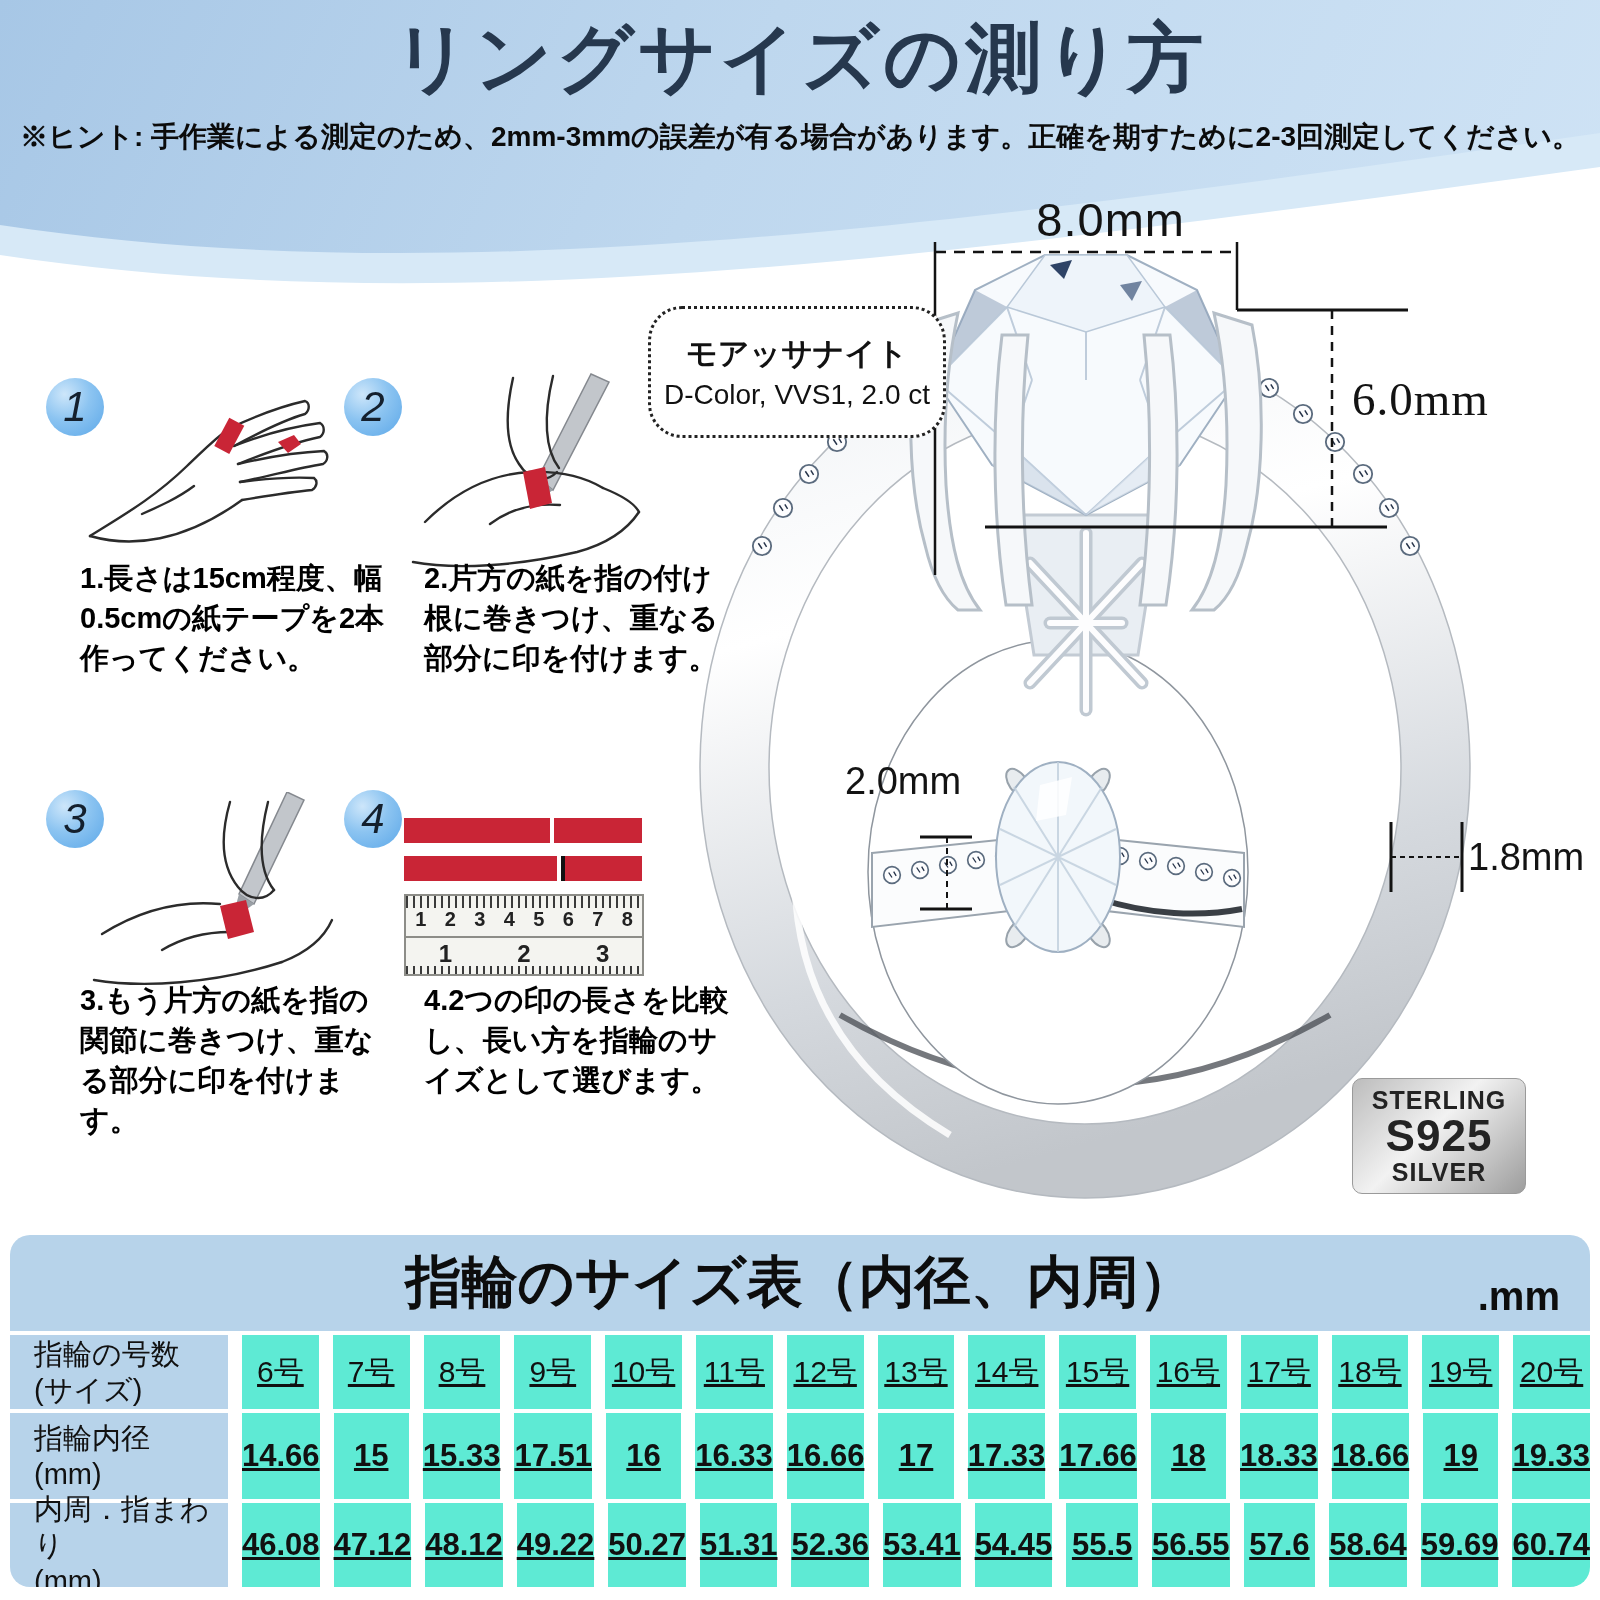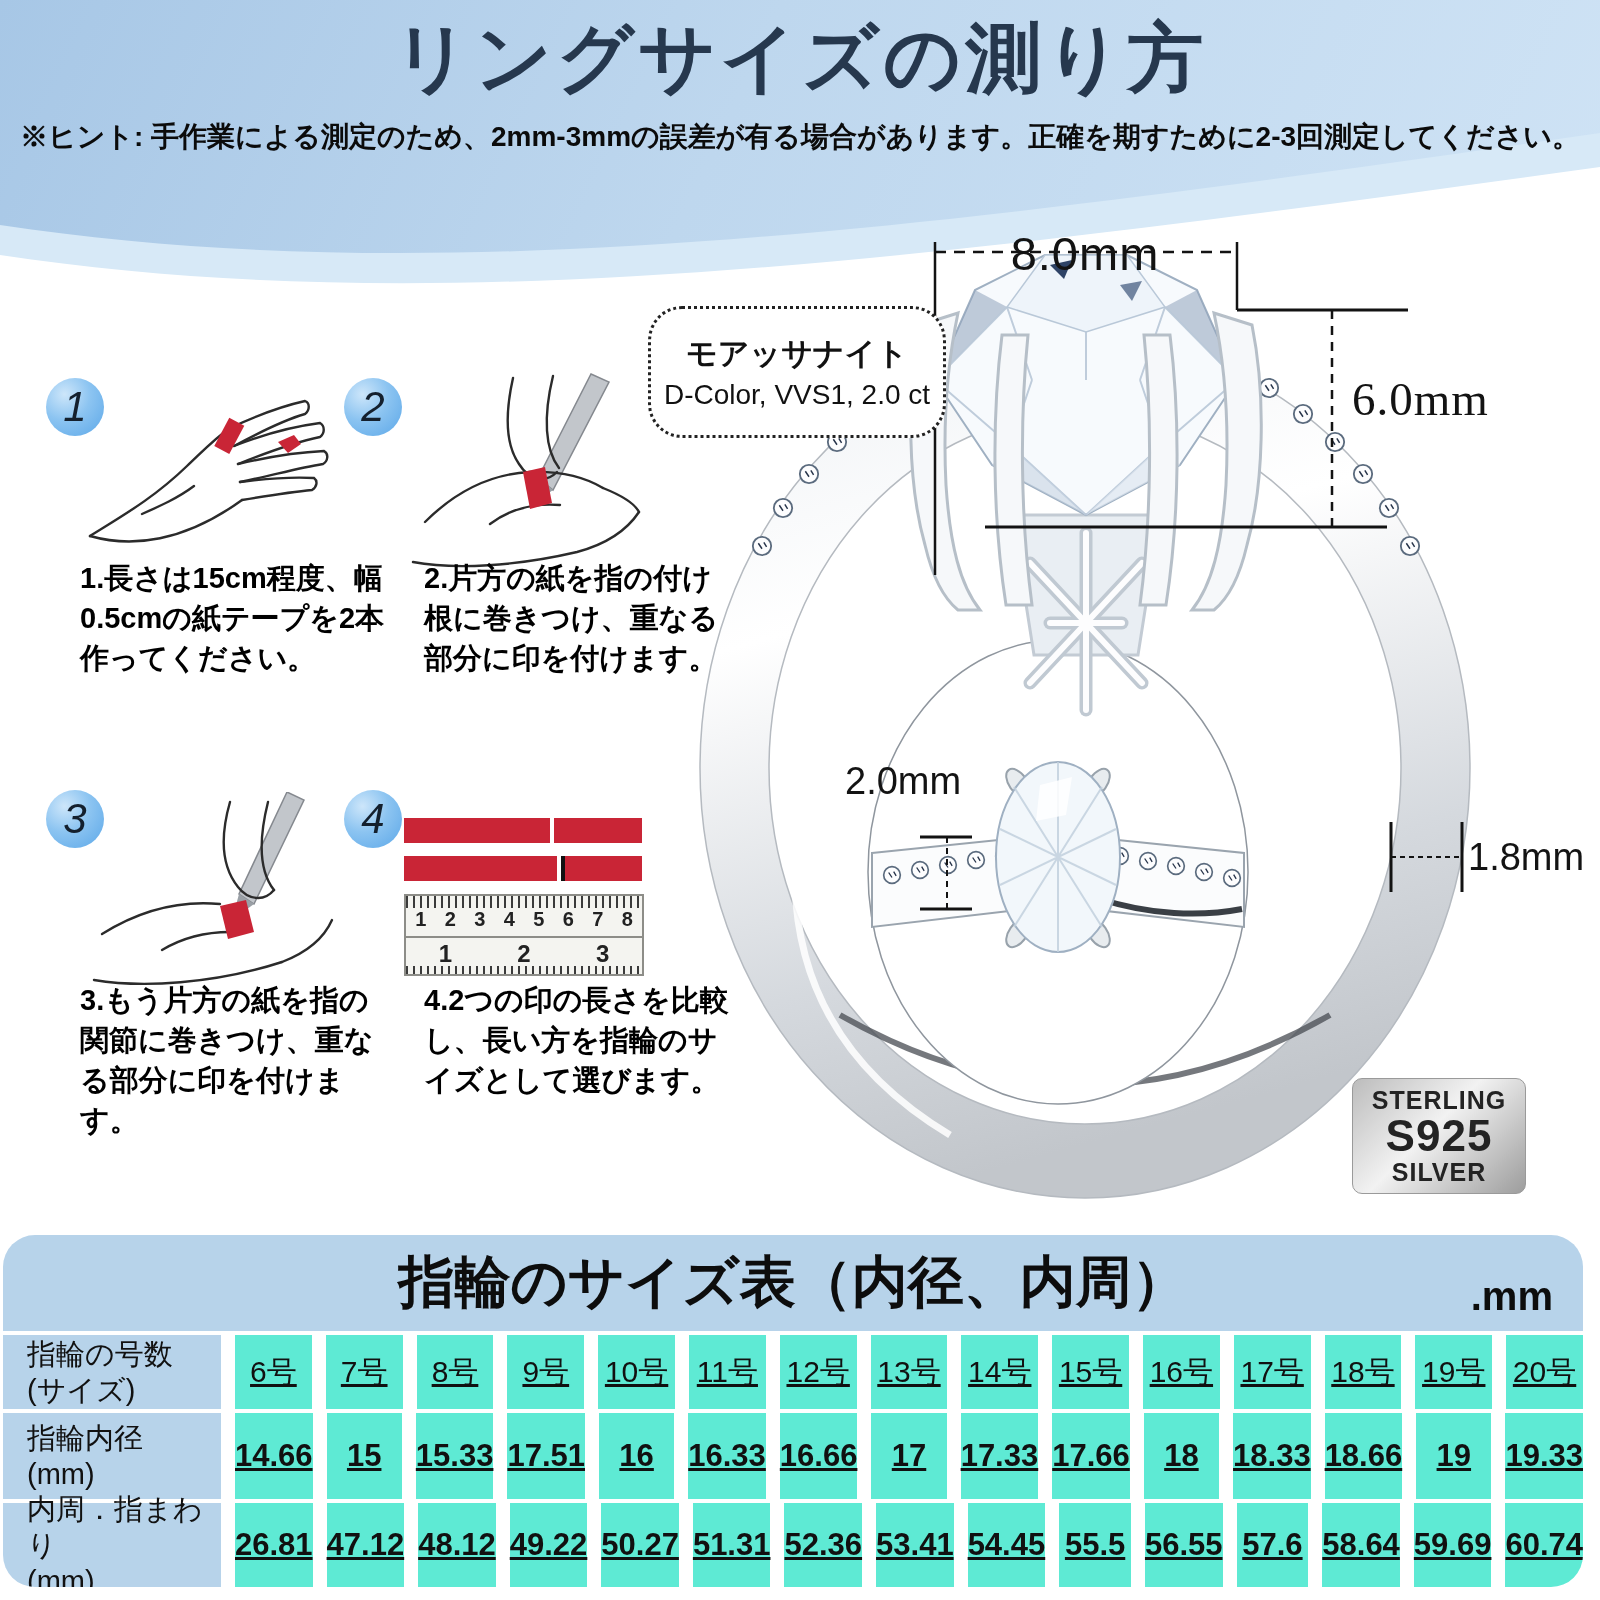--- a/index.html
+++ b/index.html
@@ -39,22 +39,22 @@
        align-items:center;justify-content:center;background:#fff;}
   .stonebox .l1{font-size:31px;font-weight:800;color:#111;}
   .stonebox .l2{font-size:28px;font-weight:400;color:#111;margin-top:4px;}
   .s925{position:absolute;left:1352px;top:1078px;width:172px;height:114px;border-radius:10px;
        background:linear-gradient(135deg,#bcbcbc 0%,#f2f2f2 45%,#9d9d9d 100%);
        border:1px solid #9a9a9a;display:flex;flex-direction:column;align-items:center;
        justify-content:center;color:#232323;line-height:1.05;}
   .s925 .a{font-size:25px;font-weight:800;letter-spacing:1px;}
   .s925 .b{font-size:44px;font-weight:900;letter-spacing:1px;}
   
-  .size-table{position:absolute;left:3px;top:1235px;width:1580px;height:352px;
-       border-radius:32px;overflow:hidden;background:#fff;}
+  .size-table{position:absolute;left:10px;top:1235px;width:1580px;height:352px;
+       border-radius:20px;overflow:hidden;background:#fff;}
   .tbl-head{position:relative;width:100%;height:96px;background:#b7d3ea;}
   .tbl-title{position:absolute;left:0;top:10px;width:100%;text-align:center;
        font-size:56px;font-weight:900;color:#0d0d0d;}
   .tbl-unit{position:absolute;right:30px;bottom:12px;font-size:40px;font-weight:700;color:#0d0d0d;}
   .trow{display:flex;gap:14px;margin-top:4px;}
   .tlabel{width:218px;background:#b7d3ea;display:flex;flex-direction:column;justify-content:center;
        padding-left:24px;box-sizing:border-box;font-size:29px;color:#111;line-height:1.25;}
   .tcell{flex:1;background:#5eead4;display:flex;align-items:center;justify-content:center;
        font-size:30px;color:#111;text-decoration:underline;}
   .trow.nums .tcell{font-weight:700;font-size:31px;transform-origin:center;}
@@ -275,21 +275,21 @@
       <path d="M617,125 L788,125" stroke-width="3"></path>
       <path d="M712,125 L712,342" stroke-width="2.5" stroke-dasharray="9 7"></path>
       <path d="M365,342 L767,342" stroke-width="3"></path>
       <path d="M300,652 L352,652 M300,724 L352,724" stroke-width="3"></path>
       <path d="M327,652 L327,724" stroke-width="2" stroke-dasharray="6 5"></path>
       <path d="M771,637 L771,707 M842,637 L842,707" stroke-width="3"></path>
       <path d="M771,672 L842,672" stroke-width="1.8" stroke-dasharray="5 4"></path>
     </g>
   </svg>
 
-  <div class="dim big" style="left:985px;top:192px;width:200px;text-align:center;margin-top:34px;">8.0mm</div>
+  <div class="dim big" style="left:985px;top:192px;width:200px;text-align:right;">8.0mm</div>
   <div class="dim big" style="left:1352px;top:372px;font-family:Liberation Serif, serif;">6.0mm</div>
   <div class="dim small" style="left:845px;top:760px;">2.0mm</div>
   <div class="dim small" style="left:1468px;top:836px;">1.8mm</div>
 
   <div class="stonebox">
     <div class="l1">モアッサナイト</div>
     <div class="l2">D-Color, VVS1, 2.0 ct</div>
   </div>
 
   <div class="s925">
@@ -346,21 +346,21 @@
       <div class="tcell">18.66</div>
       <div class="tcell">19</div>
       <div class="tcell">19.33</div>
     </div>
 
     <div class="trow r3 nums">
       <div class="tlabel">
         <span>内周．指まわり</span>
         <span>(mm)</span>
       </div>
-      <div class="tcell">26.81</div>
+      <div class="tcell">46.08</div>
       <div class="tcell">47.12</div>
       <div class="tcell">48.12</div>
       <div class="tcell">49.22</div>
       <div class="tcell">50.27</div>
       <div class="tcell">51.31</div>
       <div class="tcell">52.36</div>
       <div class="tcell">53.41</div>
       <div class="tcell">54.45</div>
       <div class="tcell">55.5</div>
       <div class="tcell">56.55</div>

